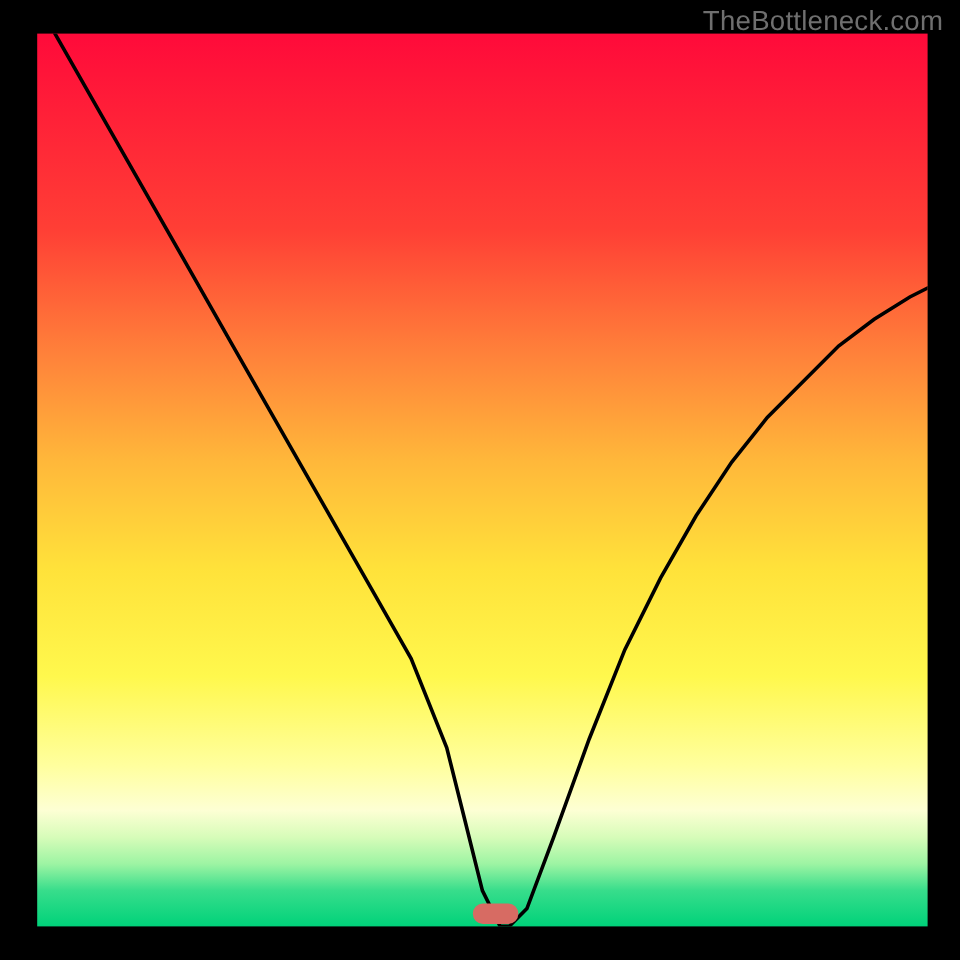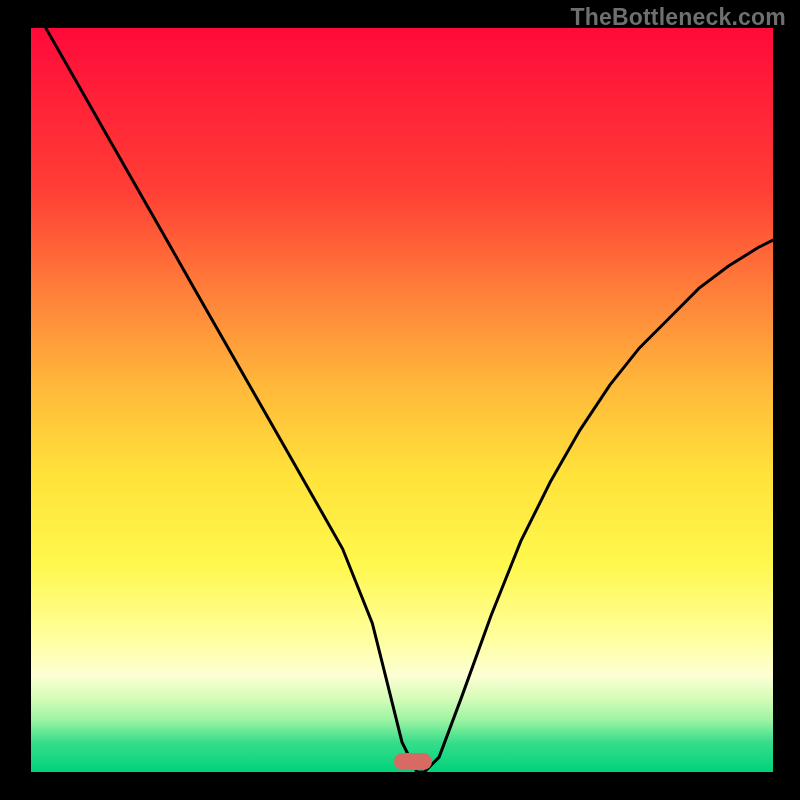--- a/index.html
+++ b/index.html
@@ -54,21 +54,21 @@
     left: 363px;
     bottom: 2px;
   }
   .watermark {
     position: absolute;
     top: 4px;
     right: 14px;
     color: #6f6f6f;
     font-size: 23px;
     letter-spacing: 0.2px;
-    font-weight: 700;
+    font-weight: 400;
   }
 </style>
 </head>
 <body>
 
 <div class="frame">
   <div class="plot-area">
     <svg class="curve-svg" viewBox="0 0 742 744" preserveAspectRatio="none">
       <path fill="none" stroke="#000" stroke-width="3" stroke-linecap="round" d="M14.8 0.0 L44.5 52.1 L74.2 104.2 L103.9 156.2 L133.6 208.3 L163.2 260.4 L192.9 312.5 L222.6 364.6 L252.3 416.6 L282.0 468.7 L311.6 520.8 L341.3 595.2 L356.2 654.7 L371.0 714.2 L385.8 744.0 L393.3 744.0 L408.1 729.1 L430.4 669.6 L460.0 587.8 L489.7 513.4 L519.4 453.8 L549.1 401.8 L578.8 357.1 L608.4 319.9 L638.1 290.2 L667.8 260.4 L697.5 238.1 L727.2 219.5 L742.0 212.0"></path>
     </svg>

